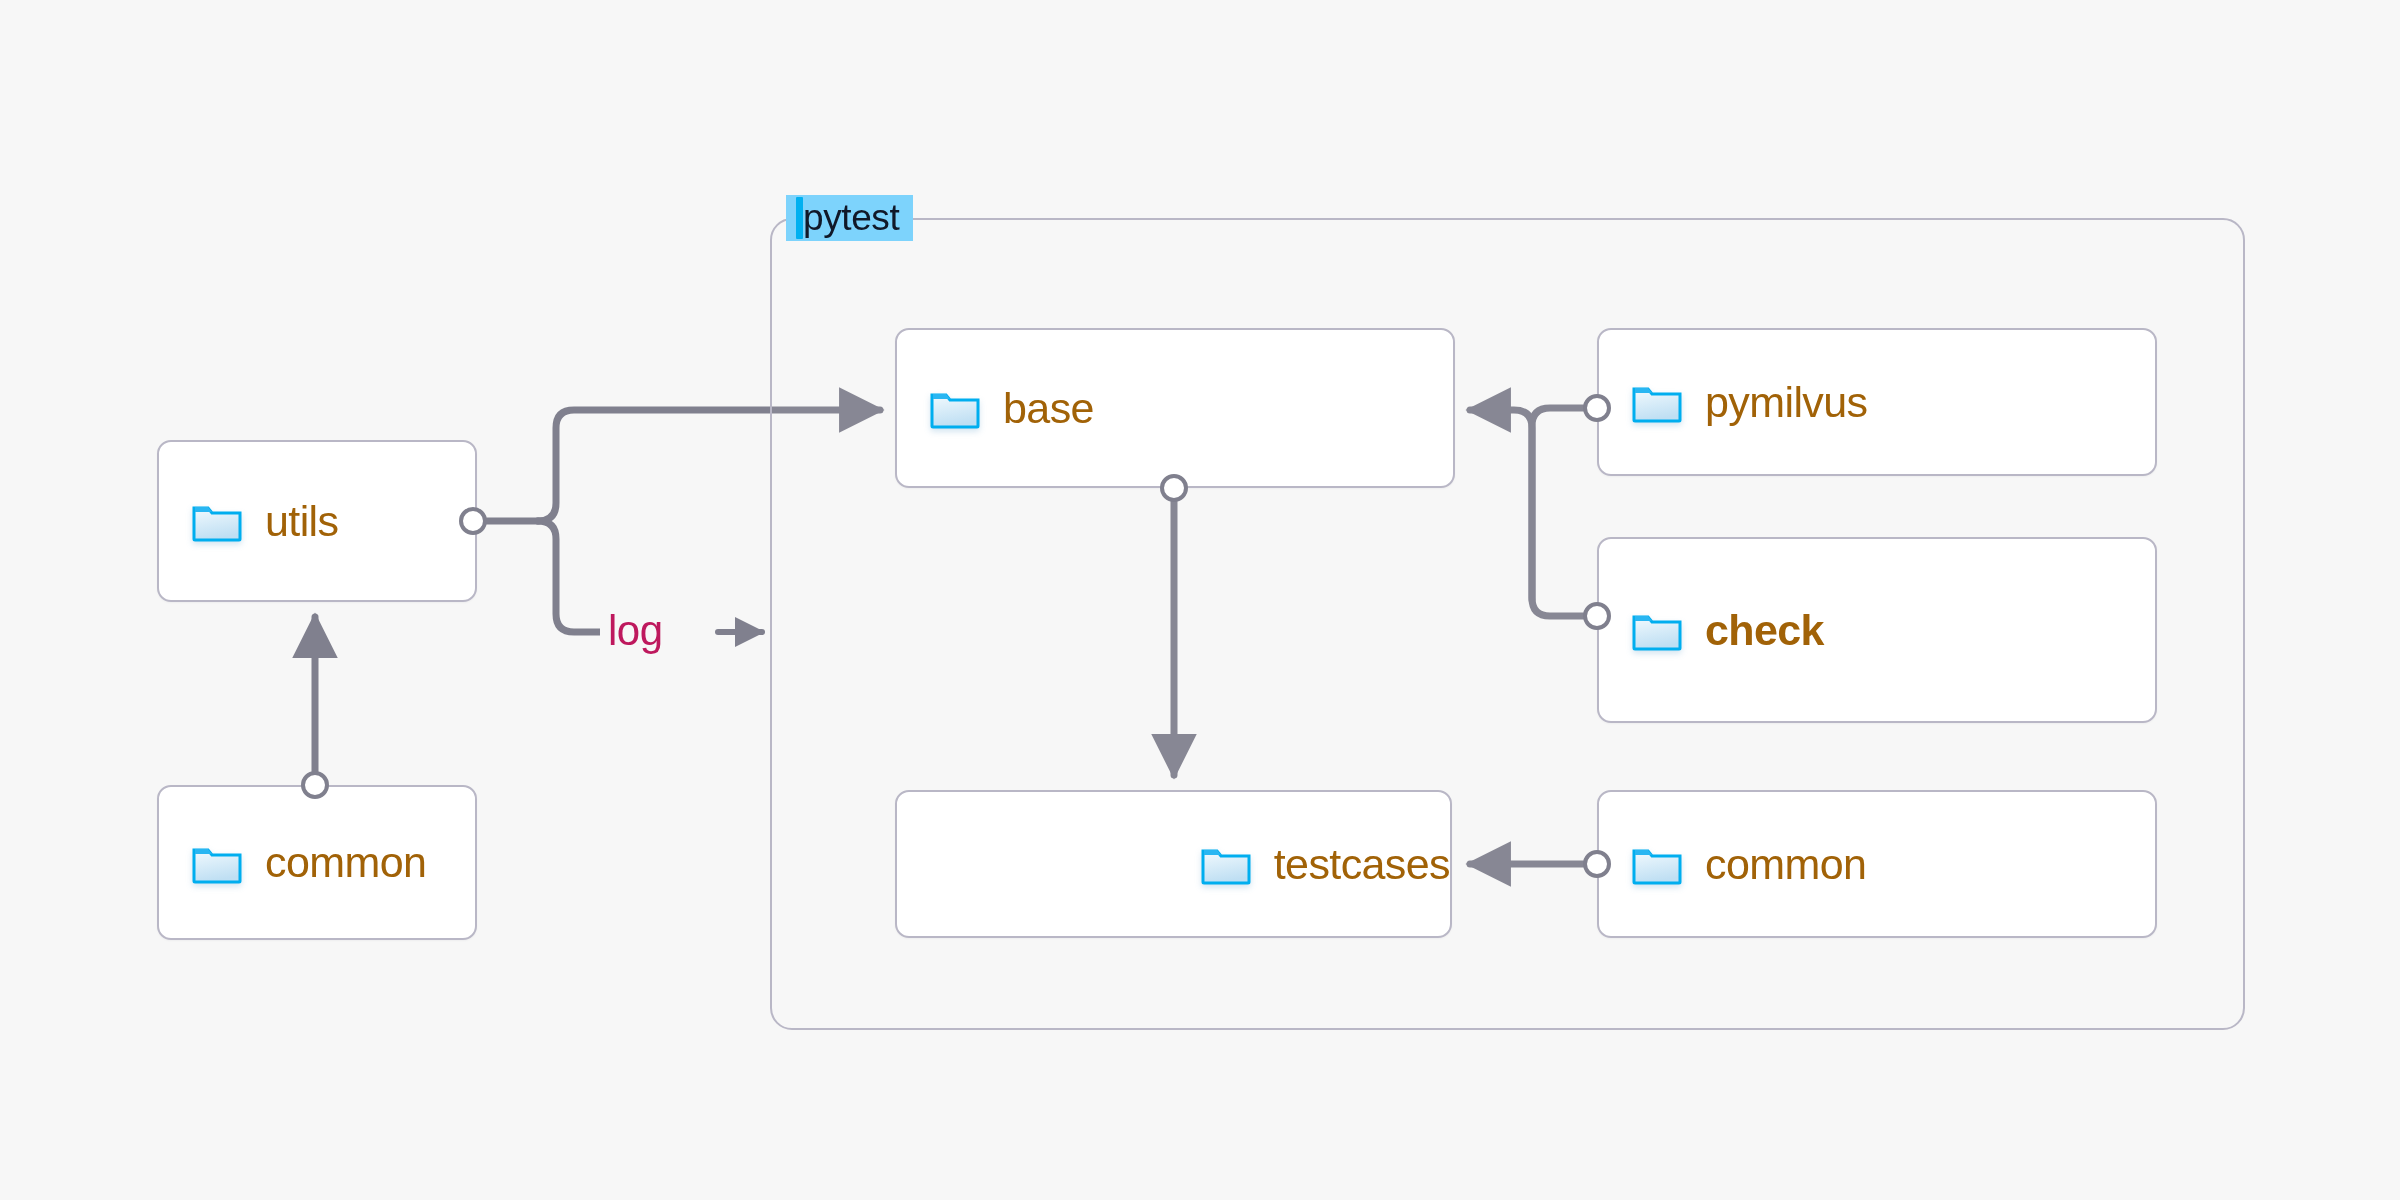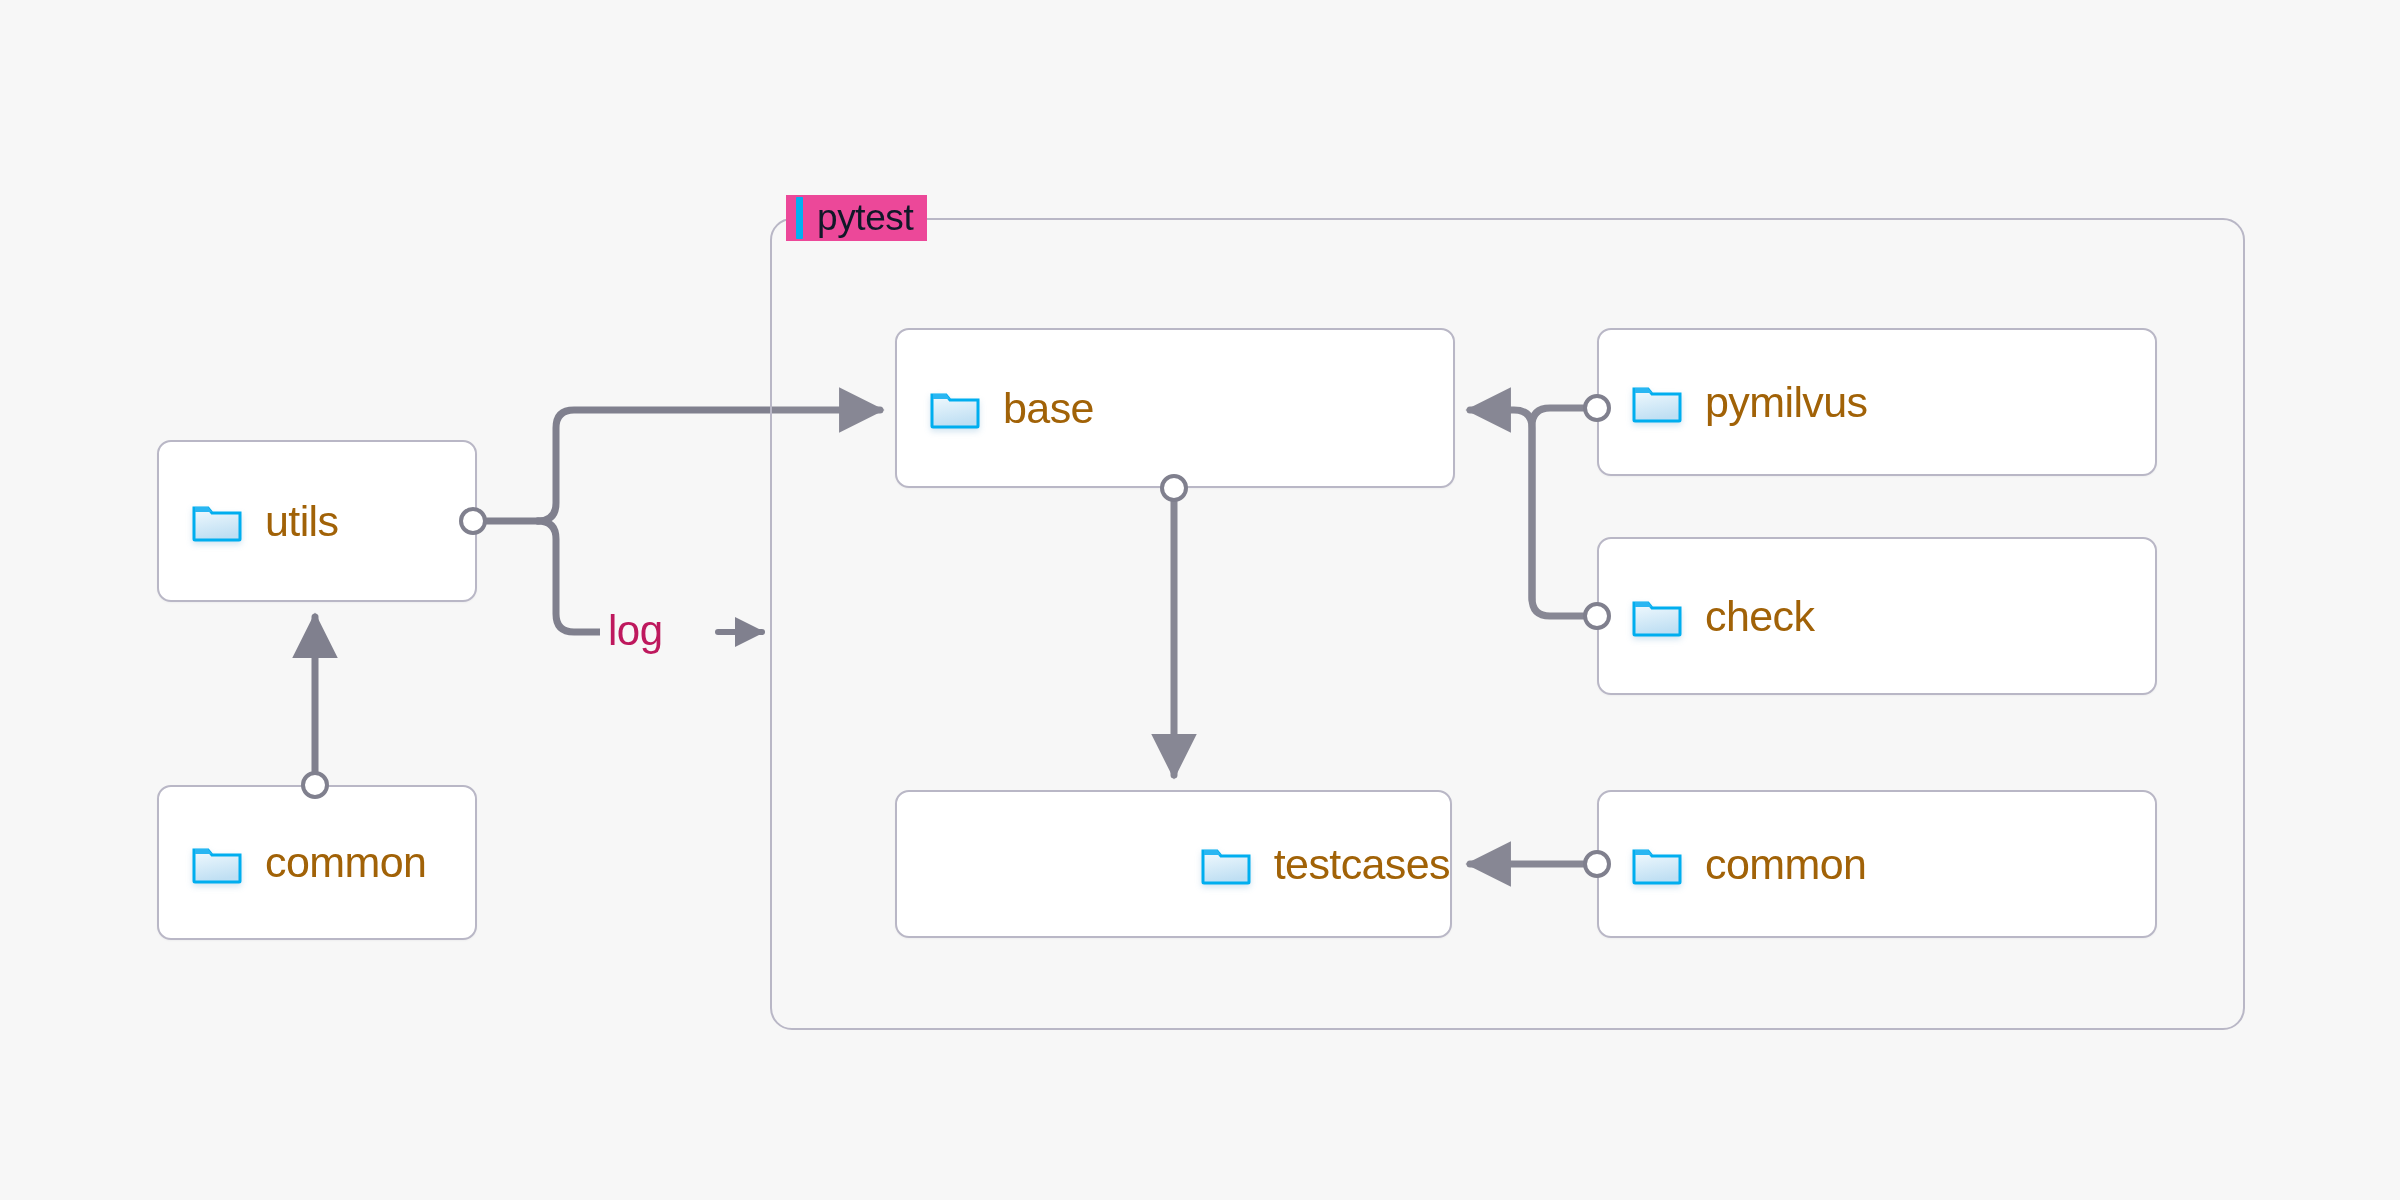--- a/index.html
+++ b/index.html
@@ -28,22 +28,21 @@
     position: absolute;
     box-sizing: border-box;
     border: 2px solid #b9b7c6;
     border-radius: 22px;
     background: rgba(255,255,255,0.06);
   }
   .group-label {
     position: absolute;
     display: flex;
     align-items: center;
-    gap: 14px;
-    background: #ec4899;
+    background: #7dd3fc;
     padding: 0 14px 0 10px;
     height: 46px;
     white-space: nowrap;
   }
   .group-label-bar {
     width: 7px;
     height: 42px;
     background: #00b0f0;
     border-radius: 1px;
     flex: none;
@@ -202,21 +201,21 @@
     <div class="node-inner">
       <svg class="folder-icon" viewBox="0 0 52 44">
         <path d="M3 9 h14 l4 5 h28 v26 a1 1 0 0 1 -1 1 h-44 a1 1 0 0 1 -1 -1 z" fill="url(#folderGrad)" stroke="#00aeef" stroke-width="3"></path>
         <path d="M4 8 h13 l4 5 h-17 z" fill="#29b6f2"></path>
       </svg>
       <span class="node-label">pymilvus</span>
     </div>
   </div>
   <div class="port" style="left:1583px; top:394px;"></div>
 
-  <div class="node" style="left:1597px; top:537px; width:560px; height:158px;">
+  <div class="node" style="left:1597px; top:537px; width:560px; height:186px;font-weight:bold;">
     <div class="node-inner">
       <svg class="folder-icon" viewBox="0 0 52 44">
         <path d="M3 9 h14 l4 5 h28 v26 a1 1 0 0 1 -1 1 h-44 a1 1 0 0 1 -1 -1 z" fill="url(#folderGrad)" stroke="#00aeef" stroke-width="3"></path>
         <path d="M4 8 h13 l4 5 h-17 z" fill="#29b6f2"></path>
       </svg>
       <span class="node-label">check</span>
     </div>
   </div>
   <div class="port" style="left:1583px; top:602px;"></div>
 

